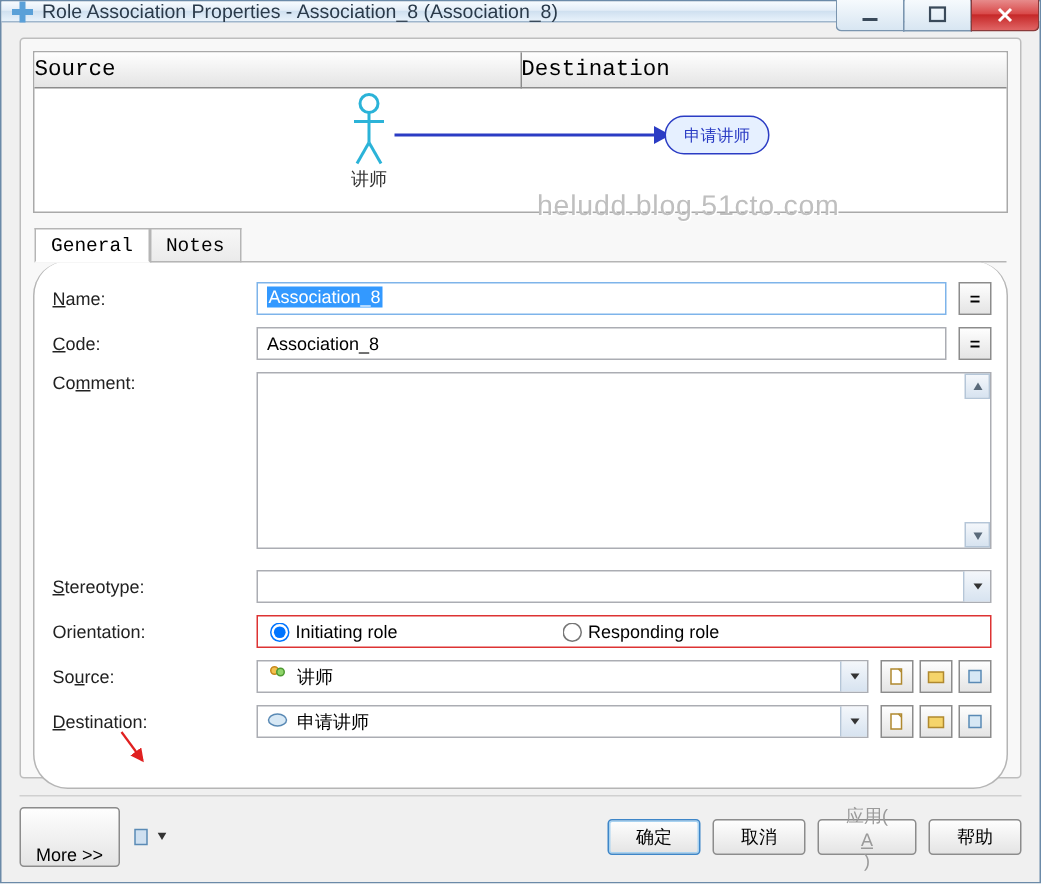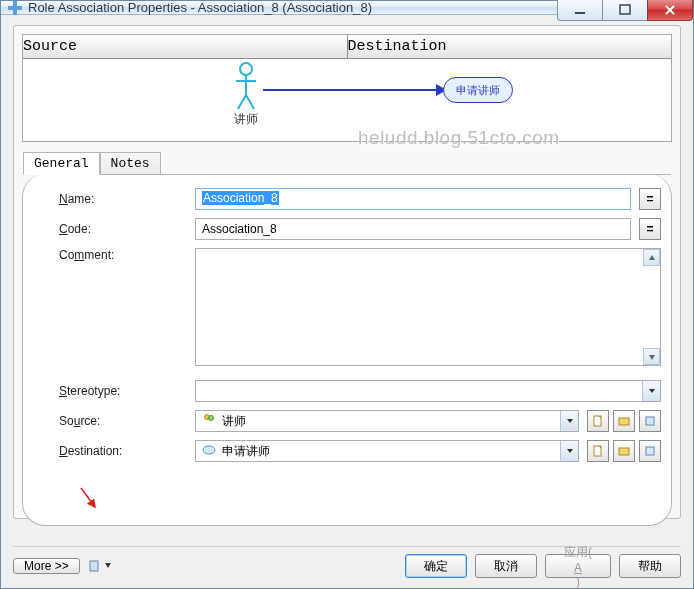--- a/index.html
+++ b/index.html
@@ -186,21 +186,20 @@
     display:flex;
     align-items:center;
     margin-bottom: 8px;
   }
   .form-row .lbl {
     width: 138px;
     text-align:left;
     padding-left:2px;
     color:#222;
     position:relative;
-    margin-left:24px;
   }
   .form-row .lbl .underline { text-decoration:underline; }
   .txt {
     flex:1;
     height:22px;
     border:1px solid #abadb3;
     padding:2px 6px;
     font-family: Tahoma,sans-serif;
     font-size:12px;
     background:#fff;
@@ -292,24 +291,24 @@
     font-size:12px;
     display:flex;align-items:center;justify-content:center;
     margin-left:8px;
   }
   .btn.default{
     border:1px solid #3e86c8;
     box-shadow:inset 0 0 0 1px #a8d2f0;
   }
   .btn.disabled{ color:#9a9a9a;flex-direction:column; }
   .more-btn{
-    height:16px; padding:0 10px;
+    height:40px; padding:0 10px;
     border:1px solid #8c8c8c;
     background:linear-gradient(#fefefe,#e4e4e4);
-    display:flex;align-items:center;gap:4px;
+    display:flex;align-items:flex-end;gap:4px;
     border-radius:3px;
   }
   .mini-menu-btn{
     width:28px;height:24px;
     border:none;background:transparent;
     display:flex;align-items:center;justify-content:center;gap:2px;
     margin-left:6px;
   }
 </style>
 </head>
@@ -412,20 +411,33 @@
           <div class="combo">
             <span></span>
             <div class="dd-btn">
                 <svg width="8" height="8">
                   <path d="M1 2 L7 2 L4 6 Z" fill="#333"></path>
                 </svg>
               </div>
           </div>
         </div>
 
+        <div class="form-row">
+          <div class="lbl">Orientation:</div>
+          <div class="radio-wrap">
+            <label class="radio-item">
+              <input type="radio" checked="" style="">
+              <span>Initiating role</span>
+            </label>
+            <label class="radio-item">
+              <input type="radio" style="">
+              <span>Responding role</span>
+            </label>
+          </div>
+        </div>
 
         <div class="form-row">
           <div class="lbl">So<span class="underline">u</span>rce:</div>
           <div class="combo">
             <span class="ico">
               <svg width="14" height="14">
                   <circle cx="5" cy="4" r="2.5" fill="#f5c14e" stroke="#c78a1f"></circle>
                   <circle cx="9" cy="5" r="2.5" fill="#8fd46a" stroke="#4e9a32"></circle>
                 </svg>
             </span>

